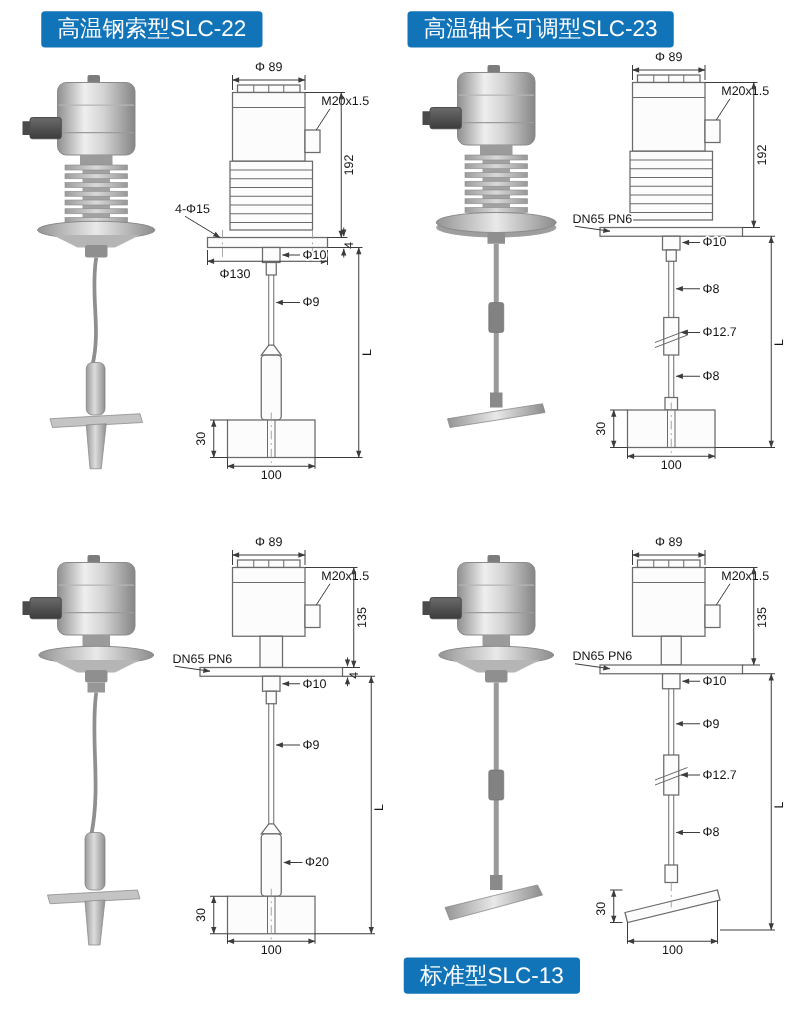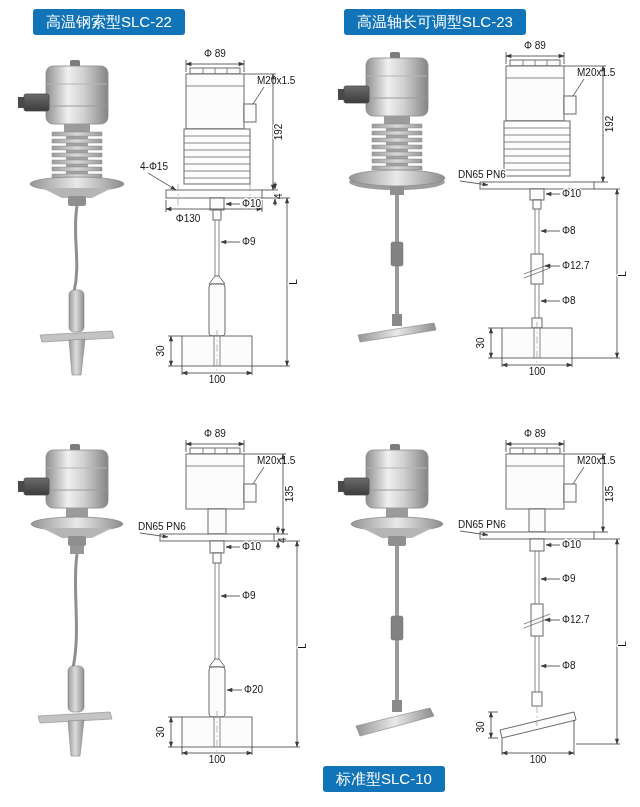--- a/index.html
+++ b/index.html
@@ -2,21 +2,21 @@
 <html style="--page-bg: #ffffff; --badge-bg: #1274b8; --badge-text: #ffffff; --drawing-line: #6a6a6a; --dim-line: #3c3c3c;"><head>
 <meta charset="utf-8">
 <style>
   * { box-sizing: border-box; margin: 0; padding: 0; }
   html, body { background: #ffffff; font-family: "Liberation Sans", sans-serif; }
   .page { position: relative; width: 640px; height: 807px; background: var(--page-bg, #ffffff); overflow: hidden; }
   .badge {
     position: absolute;
     background: var(--badge-bg, #1274b8);
     color: var(--badge-text, #ffffff);
-    font-size: 15px;
+    font-size: 18px;
     line-height: 1;
     padding: 5px 13px 6px 13px;
     border-radius: 3px;
     white-space: nowrap;
   }
   .quad { position: absolute; }
   svg text { font-family: "Liberation Sans", sans-serif; }
   .ol  { fill: #fcfcfc; stroke: var(--drawing-line, #6a6a6a); stroke-width: 1; }
   .ln  { stroke: var(--drawing-line, #6a6a6a); stroke-width: 0.8; fill: none; }
   .dim { stroke: var(--dim-line, #3c3c3c); stroke-width: 0.8; fill: none; }
@@ -58,22 +58,22 @@
     </linearGradient>
     <marker id="da" viewBox="0 0 10 10" refX="9.5" refY="5" markerWidth="9" markerHeight="7" orient="auto-start-reverse">
       <path d="M0,1.2 L10,5 L0,8.8 z" fill="#3c3c3c"></path>
     </marker>
   </defs>
 </svg>
 
 <div class="page">
 
   <div class="badge" style="left:33px;top:9px">高温钢索型SLC-22</div>
-  <div class="badge" style="left:344px;top:9px">高温轴长可调型SLC-23</div>
-  <div class="badge" style="left:323px;top:766px">标准型SLC-10</div>
+  <div class="badge" style="left:326px;top:9px">高温轴长可调型SLC-23</div>
+  <div class="badge" style="left:323px;top:766px">标准型SLC-13</div>
 
   <div class="quad" style="left:10px;top:44px">
   <svg width="300" height="340" viewBox="0 0 300 340">
     <g>
       <rect x="60" y="16" width="10" height="8" rx="1.5" fill="#7c7c7c"></rect>
       <rect x="36" y="22" width="62" height="58" rx="7" fill="url(#gCap)" stroke="#8a8a8a" stroke-width="0.8"></rect>
       <line x1="37" y1="40" x2="97" y2="40" stroke="#b5b5b5"></line>
       <line x1="37" y1="62" x2="97" y2="62" stroke="#9c9c9c"></line>
       <rect x="8" y="53" width="8" height="11" fill="#4a4a4a"></rect>
       <rect x="14" y="50" width="25" height="17" rx="2" fill="url(#gDark)" stroke="#4d4d4d" stroke-width="0.8"></rect>

